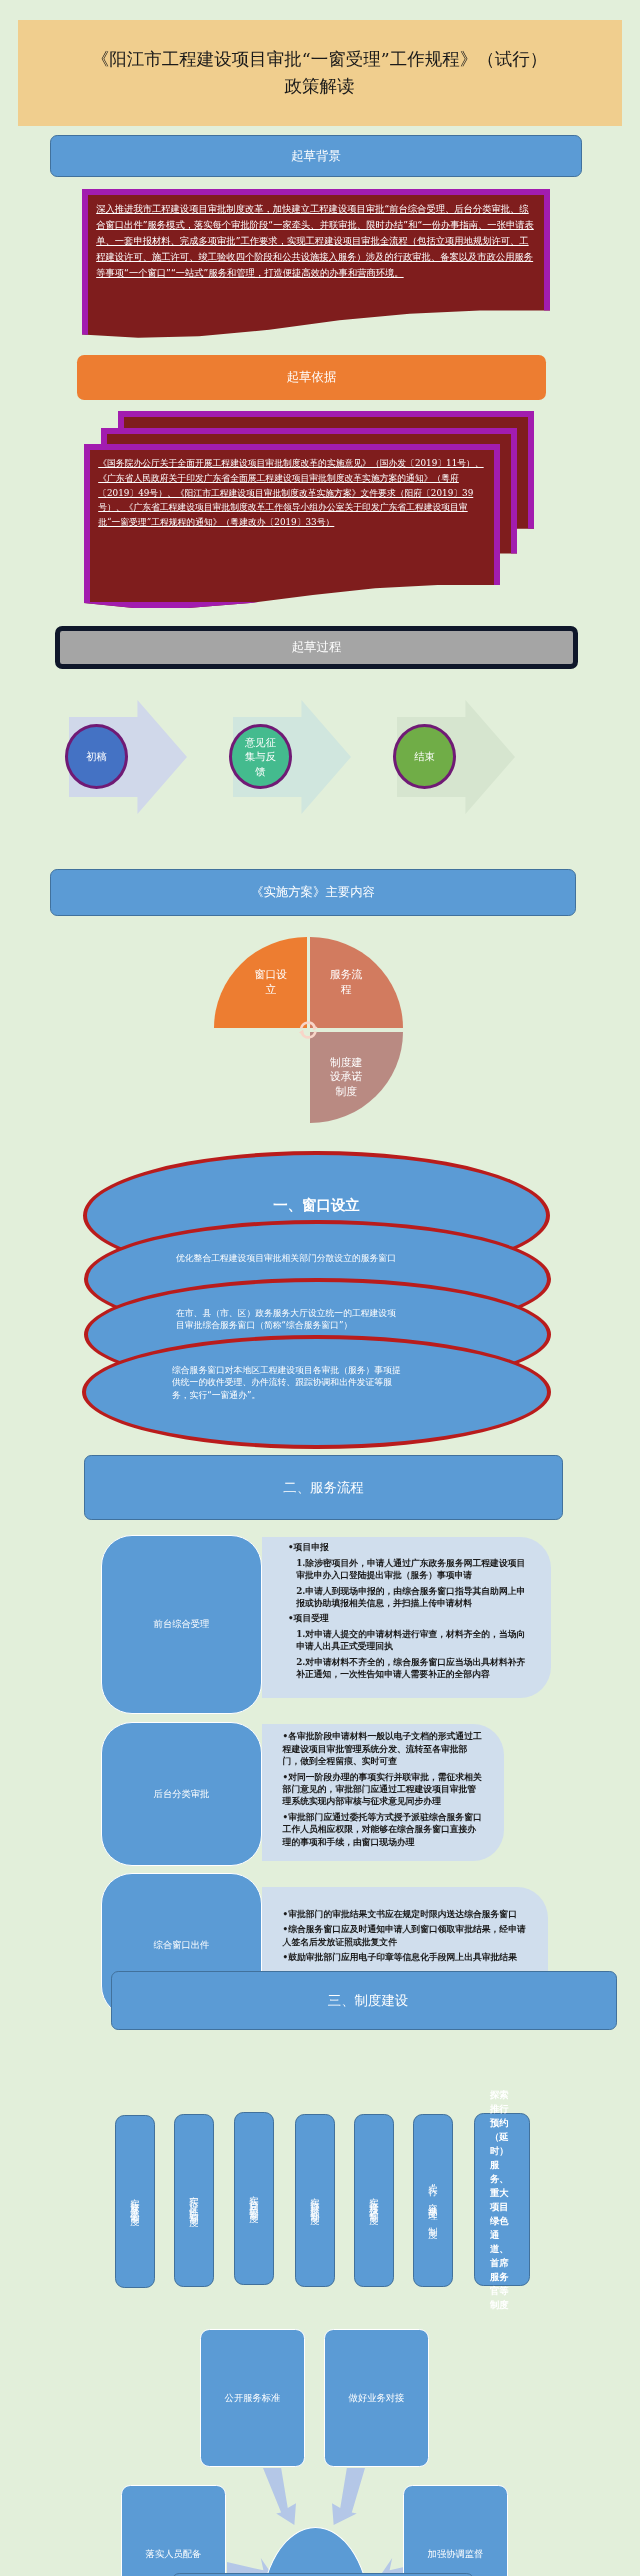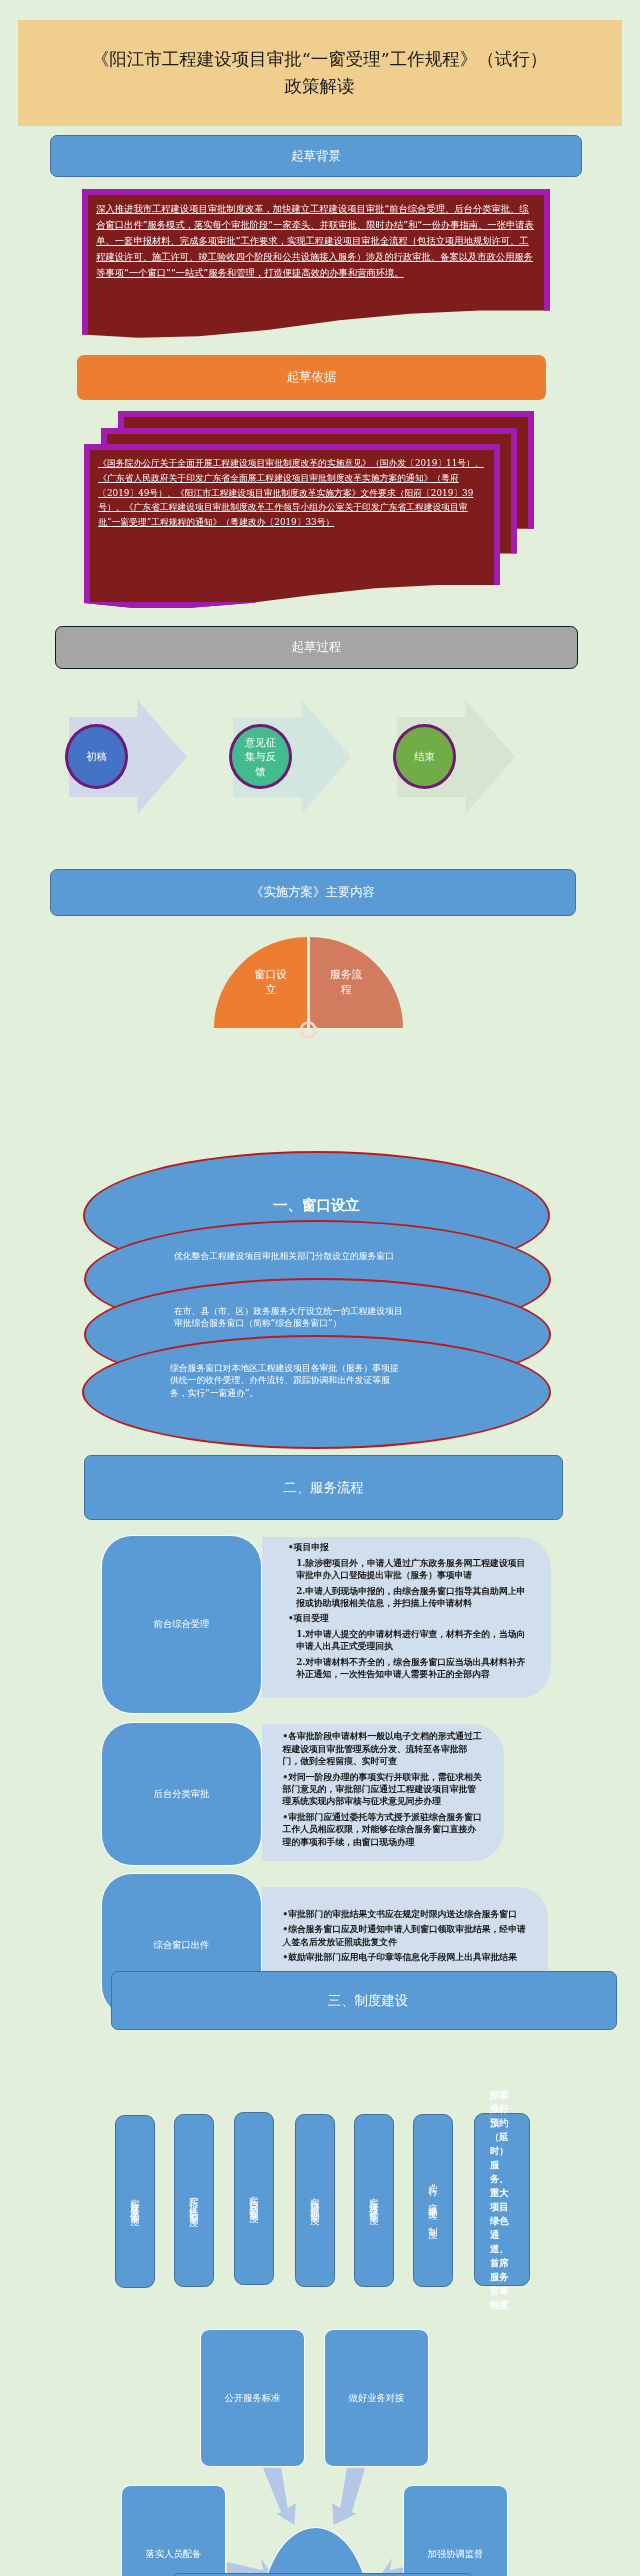--- a/index.html
+++ b/index.html
@@ -14,40 +14,40 @@
     background: #f0ce8e; display: flex; align-items: center; justify-content: center;
     text-align: center; color: #1a1a1a; font-family: "DejaVu Serif", serif;
     font-size: 17.5px; line-height: 27px; padding: 0 5.2px;
   }
   .bar {
     display: flex; align-items: center; justify-content: center;
     color: #fff; font-size: 12.4px; border-radius: 7.2px;
   }
   .bar.blue { background: #5b9bd5; border: 1px solid #41719c; }
   .bar.orange { background: #ed7d31; border: none; }
-  .bar.gray { background: #a5a5a5; border: 1px solid #0f172a; }
+  .bar.gray { background: #a5a5a5; border: 5px solid #0f172a; }
 
   .wave-card {
     background: #7f1d1d; border: 6px solid #a21caf; color: #fff;
     clip-path: polygon(0 0, 100% 0, 100% 76%, 85% 76%, 70% 78%, 55% 82%, 40% 88%, 25% 92%, 12% 93%, 0 91%);
     text-decoration: underline;
   }
   .bg-text { font-size: 9.3px; line-height: 16px; padding: 6.2px 8.2px; }
   .basis-text { font-size: 8.8px; line-height: 14.7px; padding: 6.2px 8.2px; font-family: "DejaVu Serif", serif; }
 
   .process-arrow { clip-path: polygon(0 15%, 58% 15%, 58% 0, 100% 50%, 58% 100%, 58% 85%, 0 85%); }
   .process-circle {
     border-radius: 50%; border: 3px solid #701a75; color: #fff; font-size: 10.3px;
     display: flex; align-items: center; justify-content: center; text-align: center; line-height: 14.4px; padding: 2.1px;
   }
 
   .quad { color: #fff; font-size: 10.8px; line-height: 14.4px; display: flex; align-items: center; justify-content: center; text-align: center; }
 
   .ellipse {
-    border-radius: 50%; background: #5b9bd5; border: 2px solid #b91c1c; color: #fff;
+    border-radius: 50%; background: #5b9bd5; border: 4px solid #b91c1c; color: #fff;
   }
   .ellipse-text { font-size: 8.8px; line-height: 12.4px; }
 
   .stage-left {
     background: #5b9bd5; border: 1px solid #fff; border-radius: 31px; color: #fff;
     display: flex; align-items: center; justify-content: center; font-size: 9.3px;
   }
   .stage-right {
     background: #d0deed; border-radius: 0 31px 31px 0; color: #1a1a1a;
     font-family: "DejaVu Serif", serif; font-size: 8.8px; line-height: 12.4px; font-weight: bold;
@@ -115,20 +115,23 @@
 <div class="abs bar blue" style="left:50px;top:869px;width:526px;height:47px;">
   <span>《实施方案》主要内容</span>
 </div>
 
 <div class="abs" style="left:214px;top:937px;width:190px;height:187px;">
   <div class="abs quad" style="left:0;top:0;width:93px;height:91px;background:#ed7d31;border-radius:93px 0 0 0 / 91px 0 0 0;">
     <span style="width:41px;padding-left:20.6px;">窗口设立</span>
   </div>
   <div class="abs quad" style="left:96px;top:0;width:93px;height:91px;background:#d27b5f;border-radius:0 93px 0 0 / 0 91px 0 0;">
     <span style="width:41px;padding-right:20.6px;">服务流程</span>
+  </div>
+  <div class="abs quad" style="left:96px;top:95px;width:93px;height:91px;background:#b98a82;border-radius:0 0 93px 0 / 0 0 91px 0;">
+    <span style="width:41px;padding-right:20.6px;">制度建设承诺制度</span>
   </div>
   <div class="abs" style="left:84px;top:81px;width:20.6px;height:24px;">
     <svg width="20.6" height="24" viewBox="0 0 40 46">
       <path d="M6 20 A14 14 0 0 1 32 16" stroke="#f8d5c8" stroke-width="5" fill="none"></path>
       <polygon points="28,12 38,18 30,24" fill="#f8d5c8"></polygon>
       <path d="M34 26 A14 14 0 0 1 8 30" stroke="#f8d5c8" stroke-width="5" fill="none"></path>
       <polygon points="12,34 2,28 10,22" fill="#f8d5c8"></polygon>
     </svg>
   </div>
 </div>

